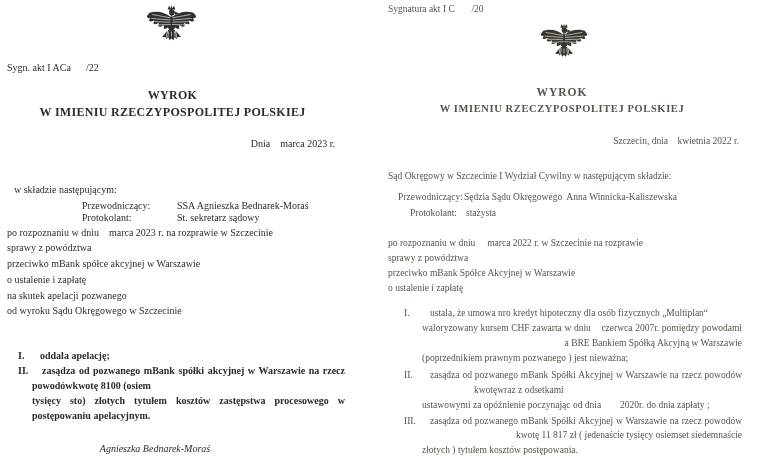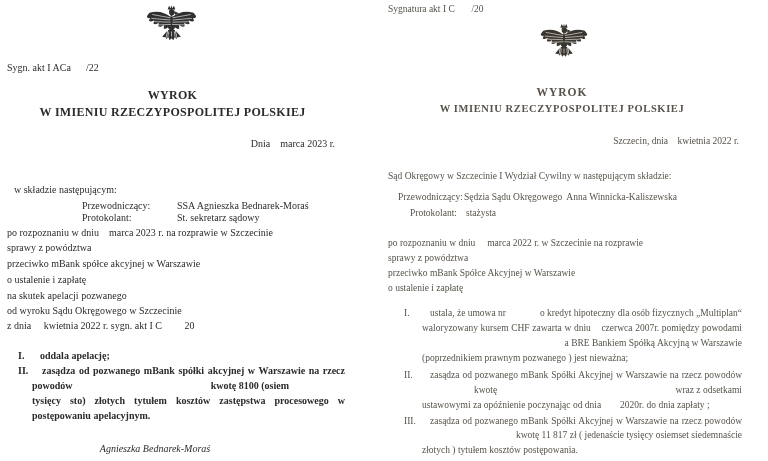--- a/index.html
+++ b/index.html
@@ -11,21 +11,21 @@
   .page{position:absolute;top:0;height:461px;background:#ffffff;}
   #page-left{left:0;width:385px;color:#2b2b2b;font-size:10px;}
   #page-right{left:372px;width:380px;color:#57524a;font-size:9.5px;}
   #divider{position:absolute;left:385px;top:0;width:3px;height:461px;background:#3c3c3c;}
   .abs{position:absolute;white-space:nowrap;line-height:1.2;}
   .bold{font-weight:bold;font-family:Liberation Serif, serif;}
   .italic{font-style:italic;}
   .center{text-align:center;}
   .right{text-align:right;}
   .just{text-align:justify;text-align-last:justify;white-space:normal;}
-  .flexline{display:flex;justify-content:space-between;}
+  .flexline{display:flex;}
   .title-l{font-size:12px;letter-spacing:.3px;}
   .title-r{font-size:11.5px;letter-spacing:1px;}
   .subtitle-r{font-size:10.5px;letter-spacing:.6px;}
   svg.eagle{position:absolute;}
 </style>
 </head>
 <body>
 
 <div class="page" id="page-left">
 
@@ -69,21 +69,20 @@
   <div class="abs" style="left:177px;top:200px">SSA Agnieszka Bednarek-Moraś</div>
   <div class="abs" style="left:82px;top:212px">Protokolant:</div>
   <div class="abs" style="left:177px;top:212px">St. sekretarz sądowy</div>
 
   <div class="abs" style="left:7px;top:227px">po rozpoznaniu w dniu&nbsp;&nbsp;&nbsp;&nbsp;marca 2023 r. na rozprawie w Szczecinie</div>
   <div class="abs" style="left:7px;top:242px">sprawy z powództwa</div>
   <div class="abs" style="left:7px;top:258px">przeciwko mBank spółce akcyjnej w Warszawie</div>
   <div class="abs" style="left:7px;top:274px">o ustalenie i zapłatę</div>
   <div class="abs" style="left:7px;top:290px">na skutek apelacji pozwanego</div>
   <div class="abs" style="left:7px;top:305px">od wyroku Sądu Okręgowego w Szczecinie</div>
-  <div class="abs" style="left:7px;top:320px">z dnia&nbsp;&nbsp;&nbsp;&nbsp;&nbsp;kwietnia 2022 r. sygn. akt I C&nbsp;&nbsp;&nbsp;&nbsp;&nbsp;&nbsp;&nbsp;&nbsp;&nbsp;20</div>
 
   <div class="abs bold" style="left:18px;top:350px">I.</div>
   <div class="abs bold" style="left:40px;top:350px">oddala apelację;</div>
 
   <div class="abs bold" style="left:18px;top:365px">II.</div>
   <div class="abs bold just" style="left:42px;top:365px;width:303px">zasądza od pozwanego mBank spółki akcyjnej w Warszawie na rzecz</div>
   <div class="abs bold flexline" style="left:32px;top:380px;width:257px">
     <span>powodów</span>
     <span>kwotę 8100 (osiem</span>
   </div>

